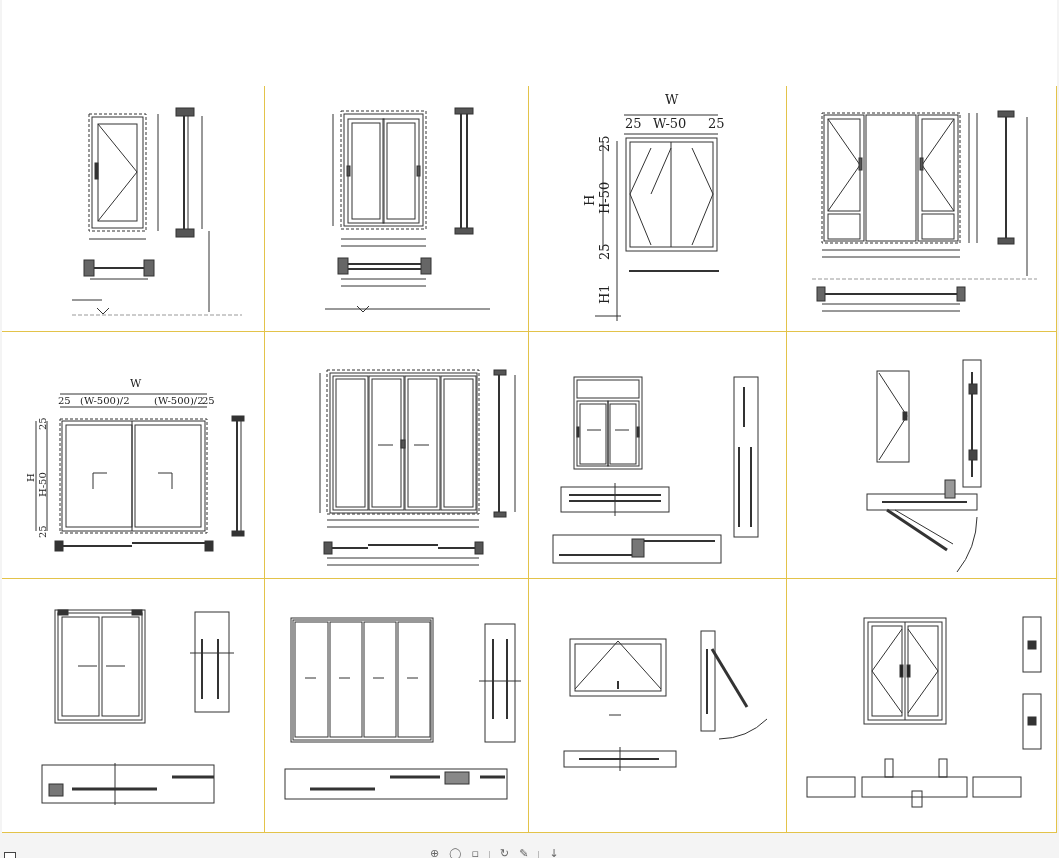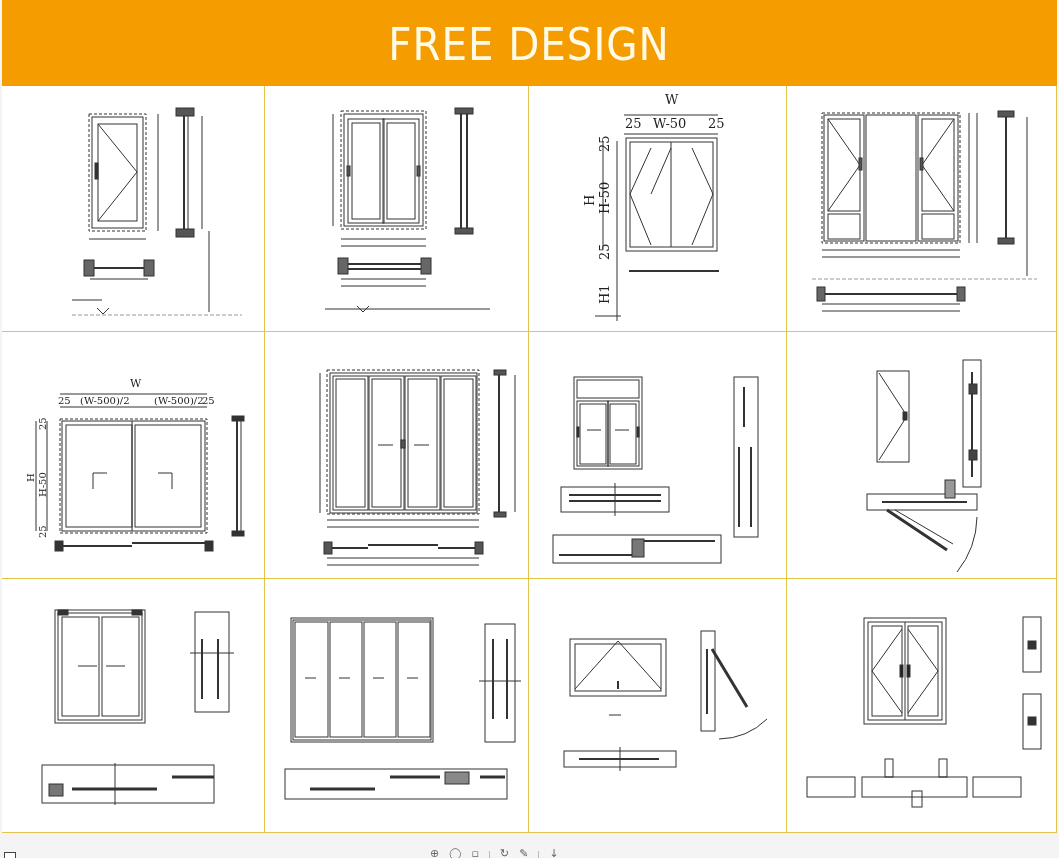--- a/index.html
+++ b/index.html
@@ -14,23 +14,20 @@
   .bottom-bar { position:absolute; left:0; top:833px; width:1059px; height:25px; background:#f4f4f4; }
   .checkbox { position:absolute; left:4px; top:852px; width:12px; height:10px; border:1px solid #444; background:#fff; box-sizing:border-box; }
   .toolbar { position:absolute; left:430px; top:848px; height:12px; display:flex; gap:10px; align-items:flex-start; color:#666; font-size:11px; }
   .toolbar span { display:inline-block; line-height:12px; }
   .tb-sep { width:1px; height:10px; background:#bbb; margin-top:3px; }
 </style>
 </head>
 <body>
 
 <div class="page">
-  <div class="banner">
-    <div class="banner-title">FREE DESIGN</div>
-  </div>
 
   <div class="grid-border-left"></div>
   <div class="grid">
 
     <div class="cell" style="left:0;top:0;width:263px;height:246px;">
       <svg width="263" height="246" stroke="#333" fill="none" stroke-width="1">
         <rect x="87" y="28" width="57" height="117" stroke-dasharray="3,2"></rect>
         <rect x="90" y="31" width="51" height="111"></rect>
         <rect x="96" y="38" width="39" height="97"></rect>
         <line x1="96" y1="38" x2="135" y2="86"></line>

